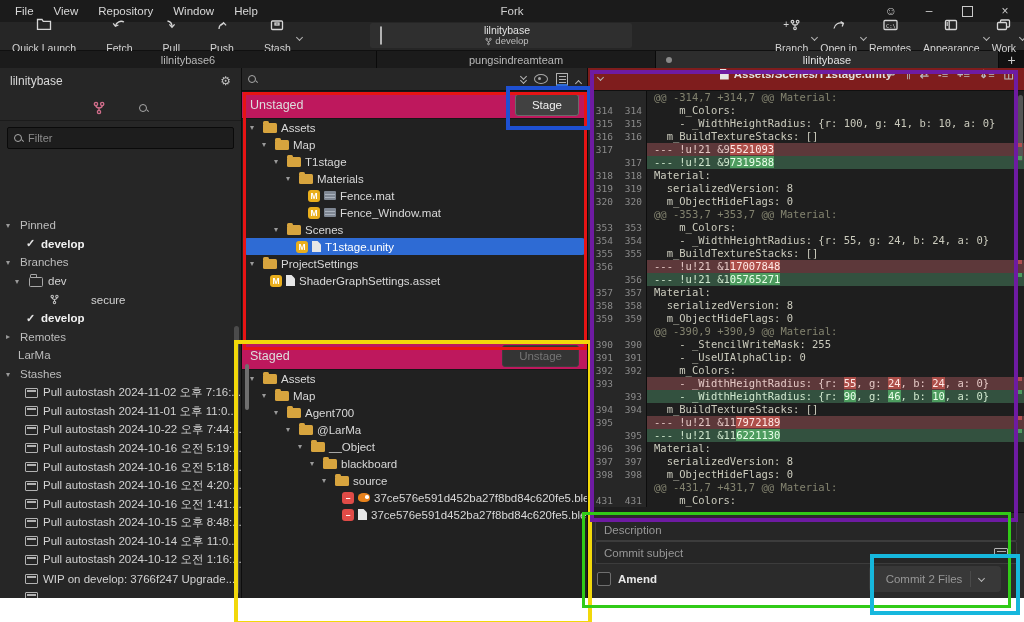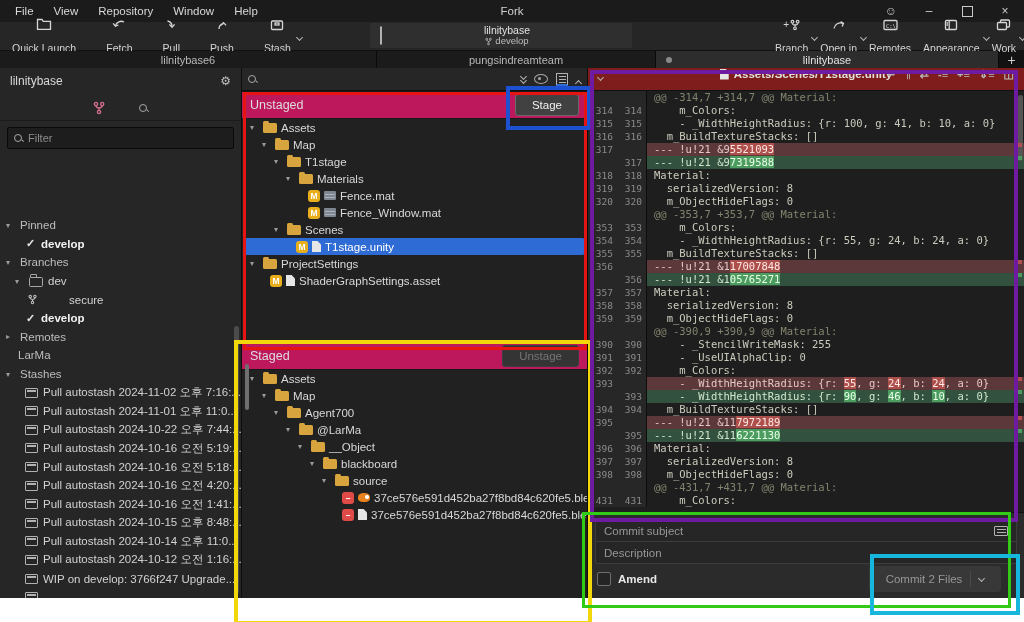--- a/index.html
+++ b/index.html
@@ -356,21 +356,21 @@
             </div>
             <div class="sb-row section" style="padding-left: 6px;">
               <span class="arrow">▾</span>
               <span>Branches</span>
             </div>
             <div class="sb-row" style="padding-left: 15px;">
               <span class="arrow">▾</span>
               <span class="ficon outline"></span>
               <span>dev</span>
             </div>
-            <div class="sb-row" style="padding-left: 28px; gap: 32px;">
+            <div class="sb-row" style="padding-left: 50px; gap: 32px;">
               <span>
                 <svg width="9" height="11" viewBox="0 0 12 14" style="display:block">
                   <g fill="none" stroke="#c0c0c0" stroke-width="1.4">
                     <circle cx="3" cy="3" r="1.6"></circle>
                     <circle cx="9.2" cy="3" r="1.6"></circle>
                     <circle cx="6" cy="11" r="1.6"></circle>
                     <path d="M3 4.8 C3 7.6 9.2 7.6 9.2 4.8 M6 7.2 V9.2"></path>
                   </g>
                 </svg>
               </span>
@@ -621,26 +621,26 @@
             <div class="mini-mark" style="top: 65px; background: rgb(77, 156, 95);"></div>
             <div class="mini-mark" style="top: 169px; background: rgb(176, 80, 80);"></div>
             <div class="mini-mark" style="top: 182px; background: rgb(77, 156, 95);"></div>
             <div class="mini-mark" style="top: 286px; background: rgb(176, 80, 80);"></div>
             <div class="mini-mark" style="top: 299px; background: rgb(77, 156, 95);"></div>
             <div class="mini-mark" style="top: 325px; background: rgb(176, 80, 80);"></div>
             <div class="mini-mark" style="top: 338px; background: rgb(77, 156, 95);"></div>
           </div>
 
         <div class="commit">
+          <div class="commit-field desc">
+            <span>Description</span>
+          </div>
           <div class="commit-field subject">
             <span>Commit subject</span>
             <span class="field-ico doclines" style="width:12px;height:8px;"></span>
-          </div>
-          <div class="commit-field desc">
-            <span>Description</span>
           </div>
           <div class="commit-bottom">
             <span class="amend">
               <span class="checkbox"></span>
               <span>Amend</span>
             </span>
             <span class="commit-btn">
               <span>Commit 2 Files</span>
               <span class="btn-sep"></span>
               <span class="cv"></span>

